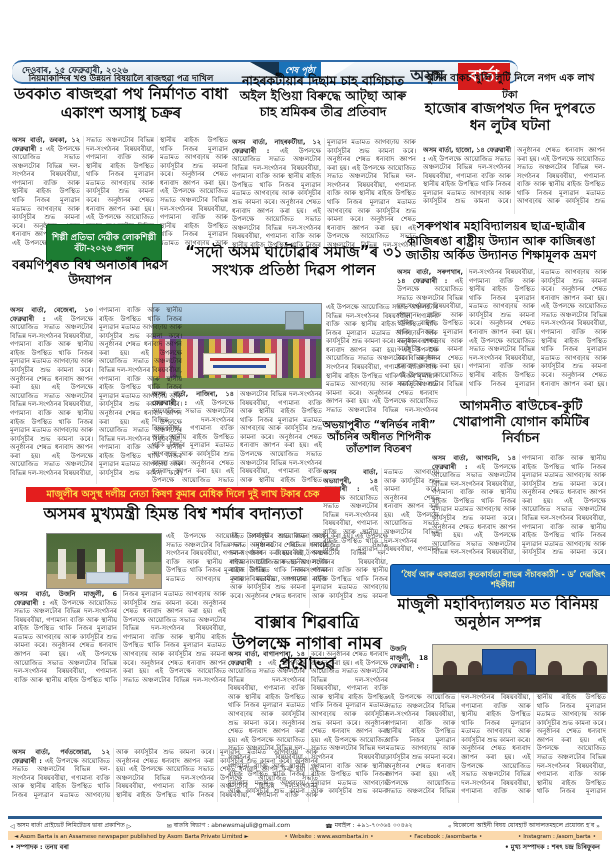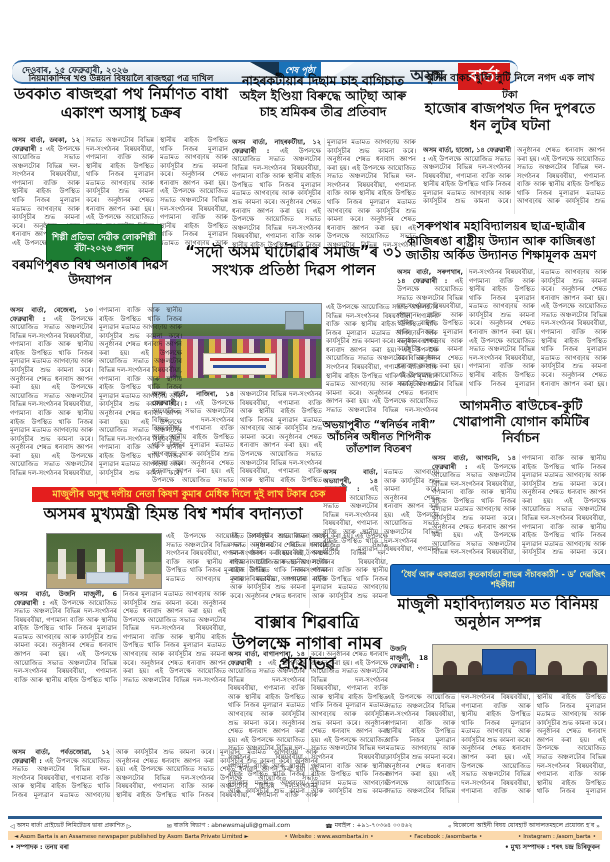--- a/index.html
+++ b/index.html
@@ -128,21 +128,21 @@
     <b class="dl">অসম বাৰ্তা, আগমনি, ১৪ ফেব্ৰুৱাৰী :</b>
     <span>এই উপলক্ষে আয়োজিত সভাত অঞ্চলটোৰ বিভিন্ন দল-সংগঠনৰ বিষয়ববীয়া, গণ্যমান্য ব্যক্তি আৰু স্থানীয় ৰাইজ উপস্থিত থাকি নিজৰ মূল্যৱান মতামত আগবঢ়ায় আৰু কাৰ্যসূচীৰ শুভ কামনা কৰে। অনুষ্ঠানৰ শেষত ধন্যবাদ জ্ঞাপন কৰা হয়। এই উপলক্ষে আয়োজিত সভাত অঞ্চলটোৰ বিভিন্ন দল-সংগঠনৰ বিষয়ববীয়া, গণ্যমান্য ব্যক্তি আৰু স্থানীয় ৰাইজ উপস্থিত থাকি নিজৰ মূল্যৱান মতামত আগবঢ়ায় আৰু কাৰ্যসূচীৰ শুভ কামনা কৰে। অনুষ্ঠানৰ শেষত ধন্যবাদ জ্ঞাপন কৰা হয়। এই উপলক্ষে আয়োজিত সভাত অঞ্চলটোৰ বিভিন্ন দল-সংগঠনৰ বিষয়ববীয়া, গণ্যমান্য ব্যক্তি আৰু স্থানীয় ৰাইজ উপস্থিত থাকি নিজৰ মূল্যৱান মতামত আগবঢ়ায় আৰু কাৰ্যসূচীৰ শুভ কামনা কৰে। অনুষ্ঠানৰ শেষত ধন্যবাদ জ্ঞাপন কৰা হয়। এই উপলক্ষে আয়োজিত সভাত অঞ্চলটোৰ বিভিন্ন দল-সংগঠনৰ বিষয়ববীয়া, গণ্যমান্য ব্যক্তি আৰু স্থানীয় ৰাইজ উপস্থিত থাকি নিজৰ মূল্যৱান মতামত আগবঢ়ায় আৰু কাৰ্যসূচীৰ শুভ কামনা কৰে। অনুষ্ঠানৰ শেষত ধন্যবাদ জ্ঞাপন কৰা হয়। এই উপলক্ষে আয়োজিত সভাত অঞ্চলটোৰ বিভিন্ন দল-সংগঠনৰ বিষয়ববীয়া, গণ্যমান্য ব্যক্তি আৰু স্থানীয় ৰাইজ উপস্থিত থাকি নিজৰ মূল্যৱান মতামত আগবঢ়ায় আৰু কাৰ্যসূচীৰ শুভ কামনা কৰে। অনুষ্ঠানৰ শেষত ধন্যবাদ জ্ঞাপন কৰা হয়। এই উপলক্ষে আয়োজিত সভাত অঞ্চলটোৰ বিভিন্ন দল-সংগঠনৰ বিষয়ববীয়া, গণ্যমান্য ব্যক্তি আৰু স্থানীয় ৰাইজ উপস্থিত থাকি নিজৰ মূল্যৱান মতামত আগবঢ়ায় আৰু কাৰ্যসূচীৰ শুভ কামনা কৰে। অনুষ্ঠানৰ শেষত ধন্যবাদ জ্ঞাপন কৰা হয়।</span>
   </div>
 
   <div class="abs hd" style="left:320px;top:419px;width:118px;font-size:10px">অভয়াপুৰীত “স্বনিৰ্ভৰ নাৰী” আঁচনিৰ অধীনত শিপিনীক তাঁতশাল বিতৰণ</div>
   <div class="abs bd c2" style="left:323px;top:468px;width:116px;height:94px">
     <b class="dl">অসম বাৰ্তা, অভয়াপুৰী, ১৪ ফেব্ৰুৱাৰী :</b>
     <span>এই উপলক্ষে আয়োজিত সভাত অঞ্চলটোৰ বিভিন্ন দল-সংগঠনৰ বিষয়ববীয়া, গণ্যমান্য ব্যক্তি আৰু স্থানীয় ৰাইজ উপস্থিত থাকি নিজৰ মূল্যৱান মতামত আগবঢ়ায় আৰু কাৰ্যসূচীৰ শুভ কামনা কৰে। অনুষ্ঠানৰ শেষত ধন্যবাদ জ্ঞাপন কৰা হয়। এই উপলক্ষে আয়োজিত সভাত অঞ্চলটোৰ বিভিন্ন দল-সংগঠনৰ বিষয়ববীয়া, গণ্যমান্য ব্যক্তি আৰু স্থানীয় ৰাইজ উপস্থিত থাকি নিজৰ মূল্যৱান মতামত আগবঢ়ায় আৰু কাৰ্যসূচীৰ শুভ কামনা কৰে। অনুষ্ঠানৰ শেষত ধন্যবাদ জ্ঞাপন কৰা হয়। এই উপলক্ষে আয়োজিত সভাত অঞ্চলটোৰ বিভিন্ন দল-সংগঠনৰ বিষয়ববীয়া, গণ্যমান্য ব্যক্তি আৰু স্থানীয় ৰাইজ উপস্থিত থাকি নিজৰ মূল্যৱান মতামত আগবঢ়ায় আৰু কাৰ্যসূচীৰ শুভ কামনা কৰে। অনুষ্ঠানৰ শেষত ধন্যবাদ জ্ঞাপন কৰা হয়। এই উপলক্ষে আয়োজিত সভাত অঞ্চলটোৰ বিভিন্ন দল-সংগঠনৰ বিষয়ববীয়া, গণ্যমান্য ব্যক্তি আৰু স্থানীয় ৰাইজ উপস্থিত থাকি নিজৰ মূল্যৱান মতামত আগবঢ়ায় আৰু কাৰ্যসূচীৰ শুভ কামনা কৰে। অনুষ্ঠানৰ শেষত ধন্যবাদ জ্ঞাপন কৰা হয়। এই উপলক্ষে আয়োজিত সভাত অঞ্চলটোৰ বিভিন্ন দল-সংগঠনৰ বিষয়ববীয়া, গণ্যমান্য ব্যক্তি আৰু স্থানীয় ৰাইজ উপস্থিত থাকি নিজৰ মূল্যৱান মতামত আগবঢ়ায় আৰু কাৰ্যসূচীৰ শুভ কামনা কৰে। অনুষ্ঠানৰ শেষত ধন্যবাদ জ্ঞাপন কৰা হয়।</span>
   </div>
 
-  <div class="abs redstrip" style="left:32px;top:487px;width:314px;height:15px">মাজুলীৰ অসুস্থ দলীয় নেতা কিষণ কুমাৰ মেধিক দিলে দুই লাখ টকাৰ চেক</div>
+  <div class="abs redstrip" style="left:26px;top:487px;width:314px;height:15px">মাজুলীৰ অসুস্থ দলীয় নেতা কিষণ কুমাৰ মেধিক দিলে দুই লাখ টকাৰ চেক</div>
   <div class="abs hd" style="left:14px;top:504px;width:318px;font-size:16px">অসমৰ মুখ্যমন্ত্ৰী হিমন্ত বিশ্ব শৰ্মাৰ বদান্যতা</div>
   <div class="abs ph ph-cm" style="left:46px;top:533px;width:114px;height:54px">
     <div class="fig" style="left:10%;background:#e8e4da"></div>
     <div class="fig" style="left:26%;background:#33302c"></div>
     <div class="fig" style="left:44%;background:#f2efe6"></div>
     <div class="fig" style="left:60%;background:#8c3030"></div>
     <div class="fig" style="left:78%;background:#d9d4c8"></div>
     <div class="table"></div>
   </div>
   <div class="abs bd c2" style="left:166px;top:532px;width:162px;height:56px">

